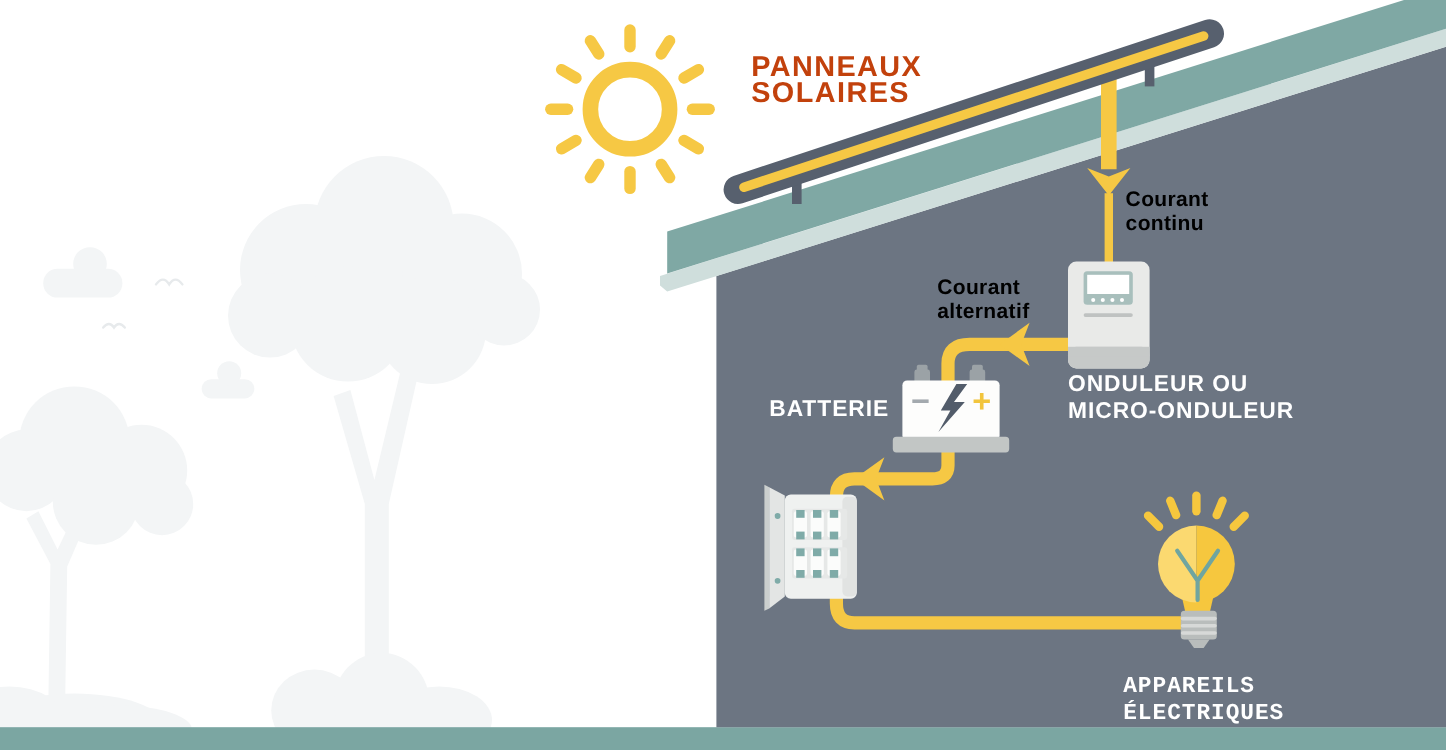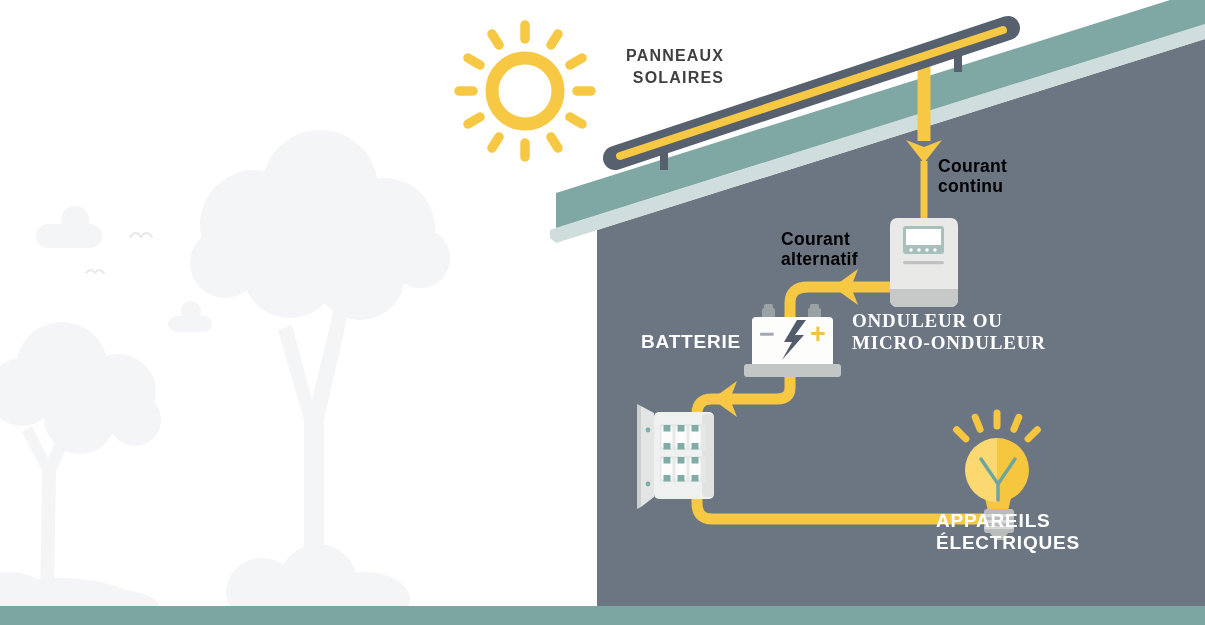--- a/index.html
+++ b/index.html
@@ -1,21 +1,21 @@
 <!DOCTYPE html>
 <html><head>
 <meta charset="utf-8">
 <style>
   html,body{margin:0;padding:0;background:#fff;}
   #stage{position:relative;width:1205px;height:625px;overflow:hidden;background:#ffffff;
          font-family:"Liberation Sans",sans-serif;}
   #scene{position:absolute;left:0;top:0;}
   .label{position:absolute;font-weight:bold;white-space:pre-line;}
   .label-caps{font-size:19px;line-height:22px;letter-spacing:0.8px;color:#ffffff;}
-  .label-panneaux{font-size:16px;line-height:22px;letter-spacing:1.2px;color:#404040;text-align:right;}
+  .label-panneaux{font-size:24px;line-height:22px;letter-spacing:1.2px;color:#c2410c;}
   .label-flow{font-size:17.5px;line-height:20px;letter-spacing:0.3px;color:#000000;}
   .sym{font-family:"Liberation Sans",sans-serif;font-weight:bold;}
 </style>
 </head>
 <body>
 
 <div id="stage">
 
   <svg id="scene" width="1205" height="625" viewBox="0 0 1205 625">
 
@@ -177,21 +177,21 @@
 
   <div class="label label-panneaux" style="left:626px;top:45px;">PANNEAUX
 SOLAIRES</div>
 
   <div class="label label-flow" style="left:938px;top:156px;">Courant
 continu</div>
 
   <div class="label label-flow" style="left:781px;top:229px;">Courant
 alternatif</div>
 
-  <div class="label label-caps" style="left:852px;top:310px;font-family:Liberation Serif, serif;">ONDULEUR OU
+  <div class="label label-caps" style="left:890px;top:310px;">ONDULEUR OU
 MICRO-ONDULEUR</div>
 
   <div class="label label-caps" style="left:641px;top:331px;">BATTERIE</div>
 
 
-  <div class="label label-caps" style="left:936px;top:510px;">APPAREILS
+  <div class="label label-caps" style="left:936px;top:561px;font-family:Liberation Mono, monospace;">APPAREILS
 ÉLECTRIQUES</div>
 </div>
 
 </body></html>

